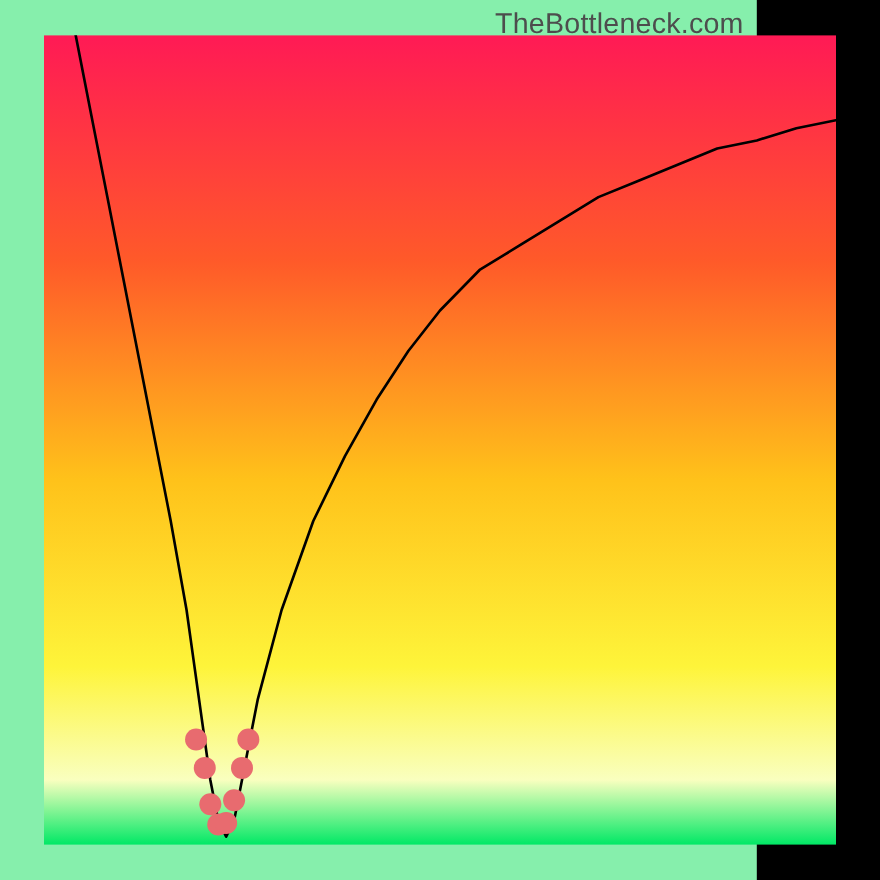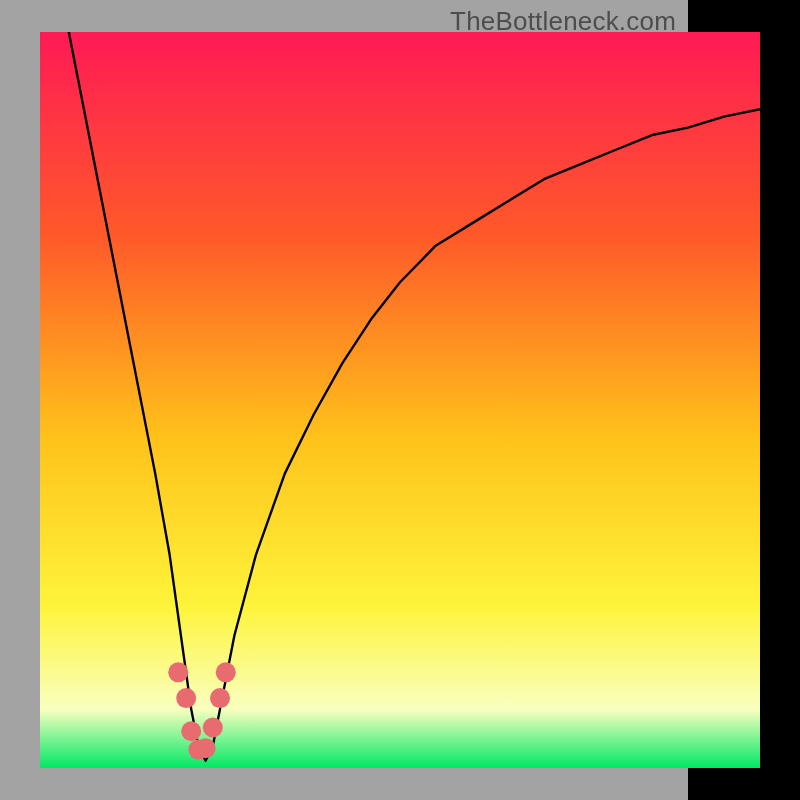--- a/index.html
+++ b/index.html
@@ -10,21 +10,21 @@
     background: #000;
     overflow: hidden;
     font-family: Arial, Helvetica, sans-serif;
   }
   .frame {
     position: absolute;
     left: 0;
     top: 0;
     width: 688px;
     height: 800px;
-    background: #a3a3a3;
+    background: #86efac;
   }
   .plot {
     position: absolute;
     left: 40px;
     top: 32px;
     width: 720px;
     height: 736px;
   }
   .watermark {
     position: absolute;

